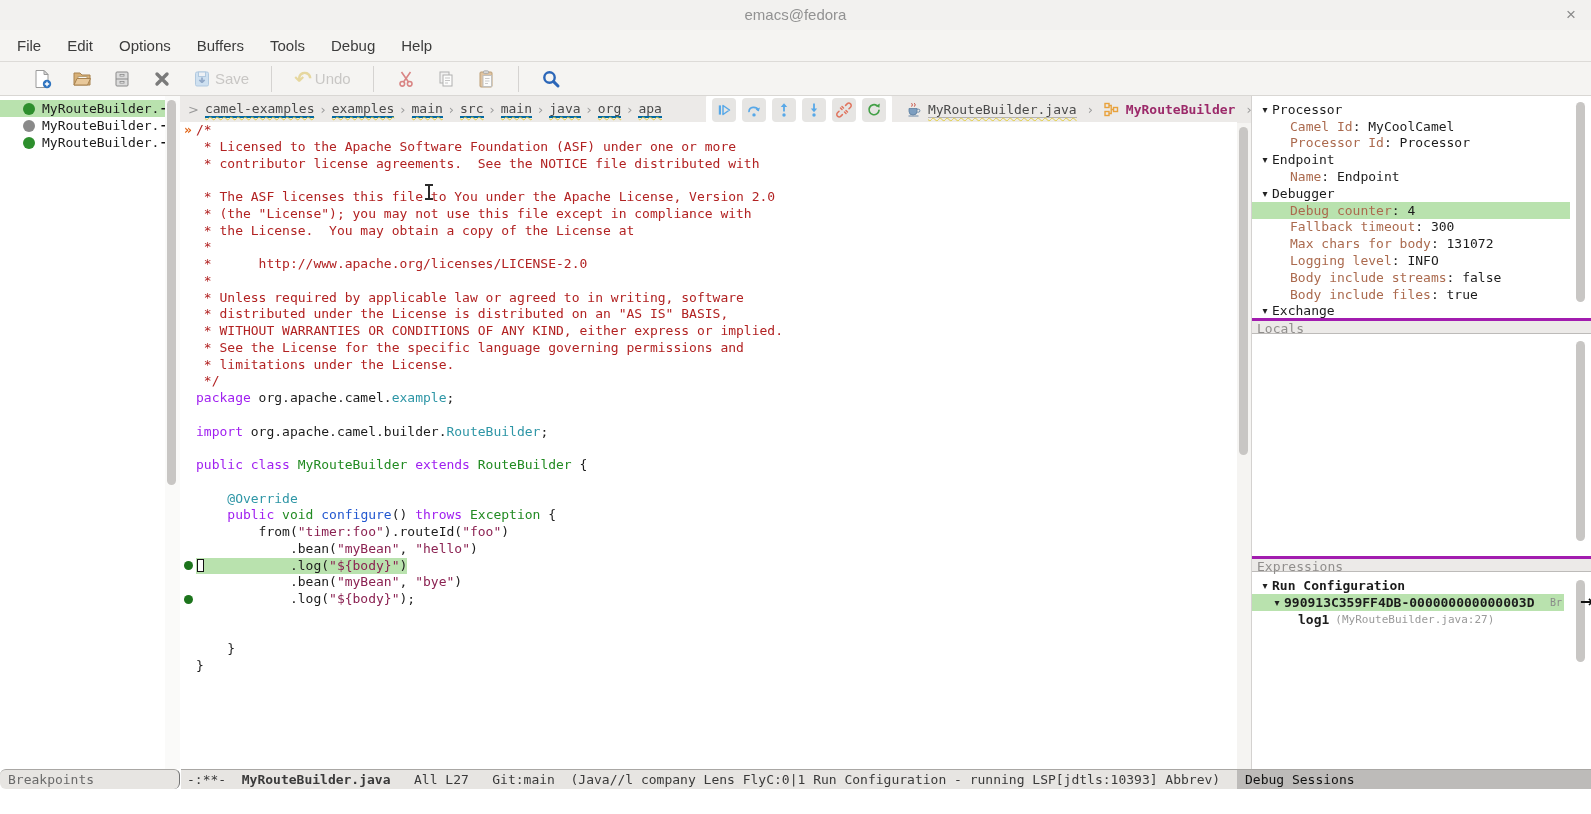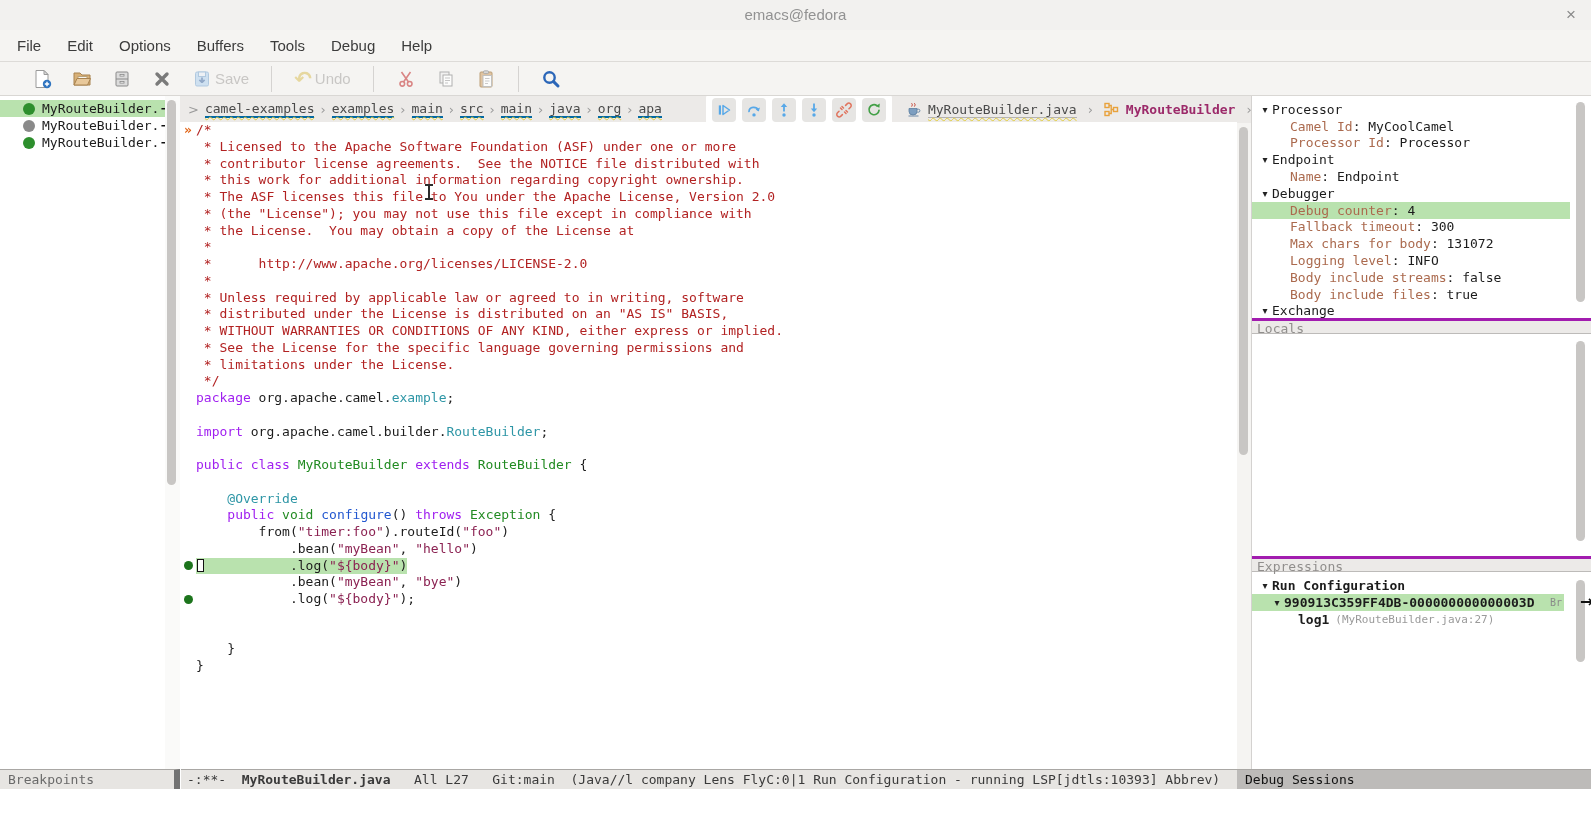--- a/index.html
+++ b/index.html
@@ -83,21 +83,21 @@
   .expr-row{display:flex;align-items:center;height:17px;white-space:pre;}
   .bold{font-weight:bold;}
   #expr-session{background:#b9e2ae;width:312px;position:relative;}
   #session-badge{font-size:10px;color:#8a8a8a;margin-left:auto;margin-right:2px;}
   #session-arrow{position:absolute;left:1580px;font-family:"DejaVu Sans",sans-serif;font-weight:bold;color:#111;}
   #log-loc{color:#9a9a9a;font-size:11px;margin-left:6px;}
   
   .modeline{position:absolute;top:769px;height:20px;background:#e7e5e2;border-top:1px solid #a9a7a4;
             font-family:"DejaVu Sans Mono",monospace;font-size:13px;line-height:19px;
             white-space:pre;overflow:hidden;box-sizing:border-box;}
-  #modeline-left{left:0;width:180px;color:#6a6a6a;padding-left:8px;border-right:6px solid #737373;}
+  #modeline-left{left:0;width:180px;color:#6a6a6a;padding-left:8px;border-right:1px solid #737373;border-radius:6px;}
   #modeline-main{left:181px;width:1056px;color:#3a3a3a;padding-left:6px;}
   #debug-sessions-header{left:1237px;width:354px;background:#bdbbb9;color:#111;font-weight:normal;
                          padding-left:8px;border-top:1px solid #a9a7a4;}
   #echo-area{left:0;top:790px;width:1591px;height:24px;background:#ffffff;}
 </style>
 </head>
 <body>
 
 <div id="app">
 
@@ -288,21 +288,21 @@
       <span id="crumb-class">MyRouteBuilder</span>
       <span class="crumb-sep">›</span>
     </span>
   </div>
 
   <div class="abs" id="code-area">
     <div id="code-lines">
         <div class="code-line"><span class="fringe fr-arrow">»</span><span class="code-text"><span class="sy-c">/*</span></span></div>
         <div class="code-line"><span class="fringe"></span><span class="code-text"><span class="sy-c"> * Licensed to the Apache Software Foundation (ASF) under one or more</span></span></div>
         <div class="code-line"><span class="fringe"></span><span class="code-text"><span class="sy-c"> * contributor license agreements.  See the NOTICE file distributed with</span></span></div>
-        <div class="code-line"><span class="fringe"></span><span class="code-text"><span class="sy-c"> * this work for additional information regarding copyright ownership.</span></span></div>
+        <div class="code-line"><span class="fringe"></span></div>
         <div class="code-line"><span class="fringe"></span><span class="code-text"><span class="sy-c"> * The ASF licenses this file to You under the Apache License, Version 2.0</span></span></div>
         <div class="code-line"><span class="fringe"></span><span class="code-text"><span class="sy-c"> * (the "License"); you may not use this file except in compliance with</span></span></div>
         <div class="code-line"><span class="fringe"></span><span class="code-text"><span class="sy-c"> * the License.  You may obtain a copy of the License at</span></span></div>
         <div class="code-line"><span class="fringe"></span><span class="code-text"><span class="sy-c"> *</span></span></div>
         <div class="code-line"><span class="fringe"></span><span class="code-text"><span class="sy-c"> *      http://www.apache.org/licenses/LICENSE-2.0</span></span></div>
         <div class="code-line"><span class="fringe"></span><span class="code-text"><span class="sy-c"> *</span></span></div>
         <div class="code-line"><span class="fringe"></span><span class="code-text"><span class="sy-c"> * Unless required by applicable law or agreed to in writing, software</span></span></div>
         <div class="code-line"><span class="fringe"></span><span class="code-text"><span class="sy-c"> * distributed under the License is distributed on an "AS IS" BASIS,</span></span></div>
         <div class="code-line"><span class="fringe"></span><span class="code-text"><span class="sy-c"> * WITHOUT WARRANTIES OR CONDITIONS OF ANY KIND, either express or implied.</span></span></div>
         <div class="code-line"><span class="fringe"></span><span class="code-text"><span class="sy-c"> * See the License for the specific language governing permissions and</span></span></div>

